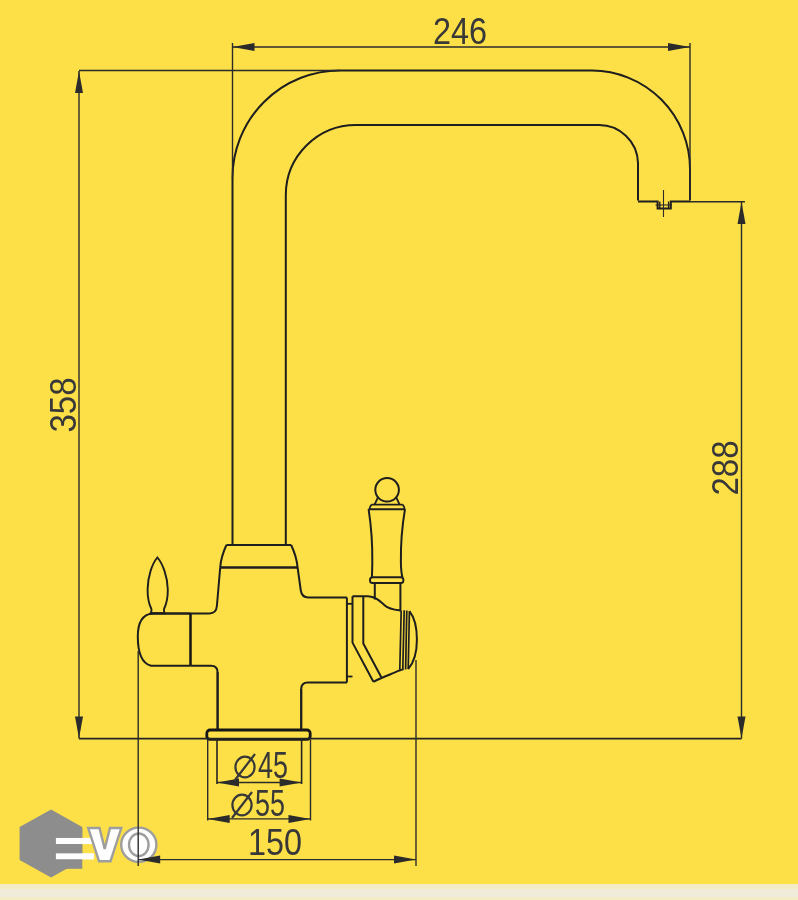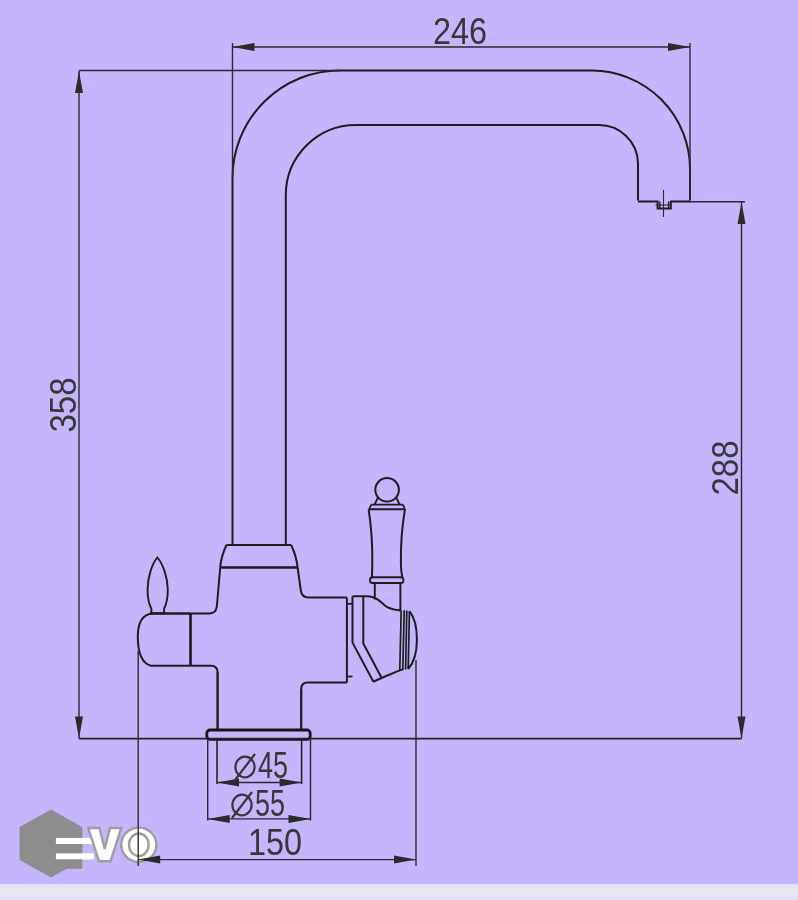--- a/index.html
+++ b/index.html
@@ -1,16 +1,16 @@
 <!DOCTYPE html>
 <html><head>
 <meta charset="utf-8">
 <style>
   html,body{margin:0;padding:0;background:#ffffff;}
-  #page{width:798px;height:900px;position:relative;background:#c4b5fd;overflow:hidden;
+  #page{width:798px;height:900px;position:relative;background:#fde047;overflow:hidden;
         font-family:"Liberation Sans", sans-serif;}
   svg{position:absolute;left:0;top:0;}
   text{font-family:"Liberation Sans", sans-serif;fill:#383838;}
 </style>
 </head>
 <body>
 <div id="page">
 <svg width="798" height="900" viewBox="0 0 798 900">
 
   <path d="M 232.5,545 L 232.5,178 A 107.5 107.5 0 0 1 340,70.5 L 592,70.5 A 98.5 98.5 0 0 1 690,169 L 690,200.5" fill="none" stroke="#1e1e1e" stroke-width="2"></path>

